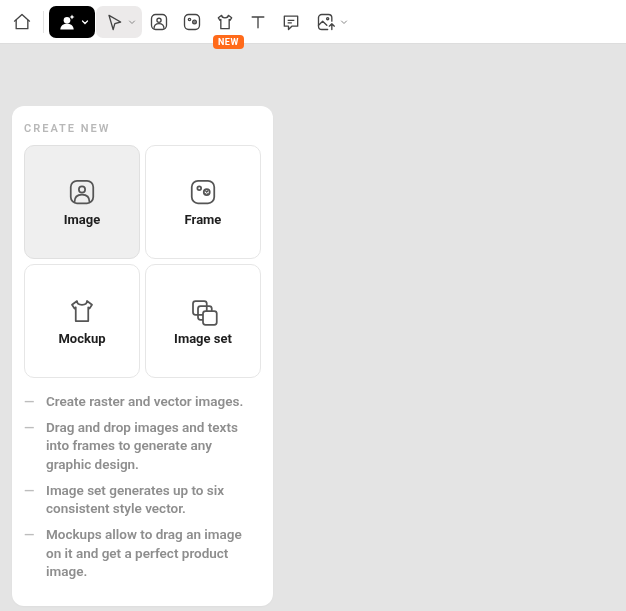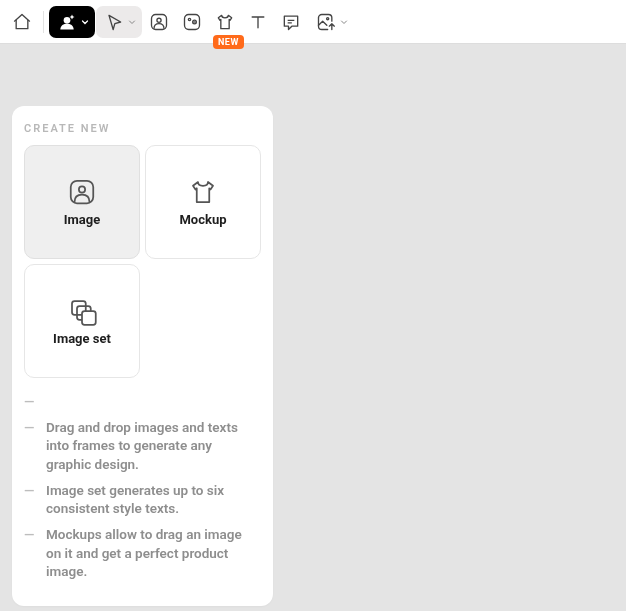--- a/index.html
+++ b/index.html
@@ -249,20 +249,31 @@
       <span class="icon">
         <svg width="30" height="30" viewBox="0 0 24 24" fill="none" stroke="currentColor" stroke-width="1.4">
             <rect x="3" y="3" width="18" height="18" rx="5"></rect>
             <circle cx="12" cy="10" r="2.5"></circle>
             <path d="M6 20 C6 15 9 14 12 14 C15 14 18 15 18 20"></path>
           </svg>
       </span>
       <span class="card-label">Image</span>
     </div>
 
+    <div class="card">
+      <span class="icon">
+        <svg width="30" height="30" viewBox="0 0 24 24" fill="none" stroke="currentColor" stroke-width="1.4">
+            <rect x="3" y="3" width="18" height="18" rx="5"></rect>
+            <circle cx="9" cy="9" r="1.5"></circle>
+            <circle cx="15" cy="12" r="2.4"></circle>
+            <path d="M13.8 10.8 L16.2 13.2 M16.2 10.8 L13.8 13.2" stroke-width="1.1"></path>
+          </svg>
+      </span>
+      <span class="card-label">Frame</span>
+    </div>
 
     <div class="card">
       <span class="icon">
         <svg width="30" height="30" viewBox="0 0 24 24" fill="none" stroke="currentColor" stroke-width="1.4" stroke-linejoin="round">
             <path d="M8 4 L4 7 L6 10 L7 9 L7 20 L17 20 L17 9 L18 10 L20 7 L16 4 C16 6 14.5 7 12 7 C9.5 7 8 6 8 4 Z"></path>
           </svg>
       </span>
       <span class="card-label">Mockup</span>
     </div>
 
@@ -275,27 +286,28 @@
           </svg>
       </span>
       <span class="card-label">Image set</span>
     </div>
 
   </div>
 
   <ul class="tips">
     <li>
         <span class="dash">—</span>
+        <span>Create raster and vector images.</span>
       </li>
     <li>
         <span class="dash">—</span>
         <span>Drag and drop images and texts into frames to generate any graphic design.</span>
       </li>
     <li>
         <span class="dash">—</span>
-        <span>Image set generates up to six consistent style texts.</span>
+        <span>Image set generates up to six consistent style vector.</span>
       </li>
     <li>
         <span class="dash">—</span>
         <span>Mockups allow to drag an image on it and get a perfect product image.</span>
       </li>
   </ul>
 </div>
 
 </body></html>

